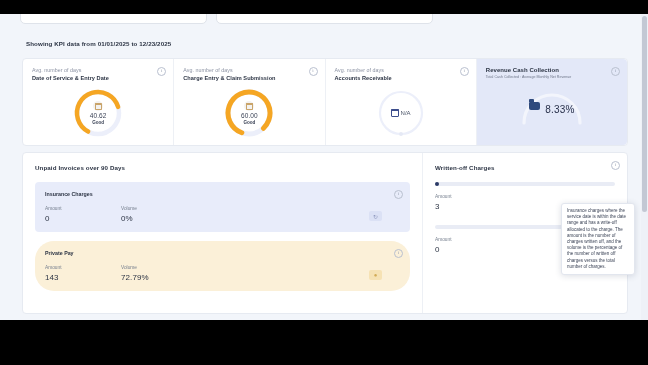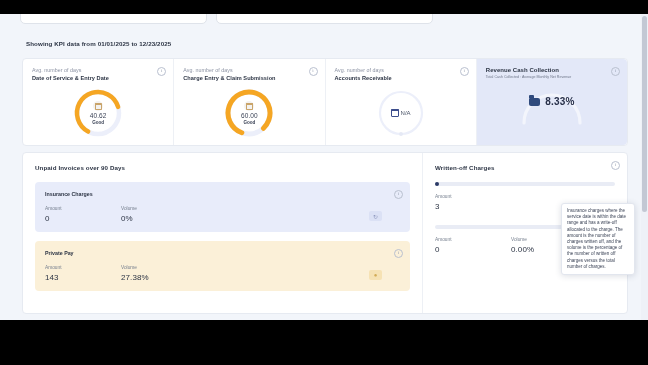--- a/index.html
+++ b/index.html
@@ -75,37 +75,37 @@
 
   
   .rev-wrap{position:absolute;left:0;right:0;top:26px;display:flex;justify-content:center;}
   .rev{position:relative;width:76px;height:40px;}
   .rev-inner{
     position:absolute;left:0;right:0;top:11px;
     display:flex;align-items:center;justify-content:center;gap:5px;
   }
   .folder{width:11px;height:8px;background:#2f4a7d;border-radius:1px 2px 2px 2px;position:relative;}
   .folder:before{content:"";position:absolute;left:0;top:-2.2px;width:5px;height:2.5px;background:#2f4a7d;border-radius:1px 1px 0 0;}
-  .rev-val{font-size:10px;font-weight:bold;color:#28304a;letter-spacing:.2px;}
+  .rev-val{font-size:10px;font-weight:normal;color:#28304a;letter-spacing:.2px;margin-top:8px;}
 
   
   .lower{
     position:absolute;left:14px;top:138px;width:604px;height:160px;
     background:#fff;border:1px solid #e6eaf1;border-radius:4px;display:flex;
   }
   .panel{position:relative;box-sizing:border-box;padding:11px 12px;height:100%;}
   .panel.left{width:400px;border-right:1px solid #edf0f5;}
   .panel.right{flex:1;}
   .panel-title{font-size:6.2px;font-weight:bold;color:#2c3444;margin:0 0 11px 0;letter-spacing:.1px;}
 
   .mini-card{
     position:relative;border-radius:4px;padding:9px 10px;margin-bottom:9px;height:50px;box-sizing:border-box;
   }
   .mini-card.blue{background:#e8ecfa;}
-  .mini-card.cream{background:#fbf0d8;}
+  .mini-card.cream{background:#fbf0d8;border-radius:19px;}
   .mini-title{font-size:5.3px;font-weight:bold;color:#2c3444;margin:0 0 9px 0;}
   .metrics{display:flex;gap:0;}
   .metric{width:76px;}
   .m-label{font-size:4.8px;color:#77808f;margin-bottom:3px;}
   .m-value{font-size:8px;color:#2c3444;letter-spacing:.1px;}
   .chip{
     position:absolute;right:28px;bottom:11px;width:13px;height:10px;border-radius:2px;
     display:flex;align-items:center;justify-content:center;font-size:6px;
   }
   .chip.blue{background:#dbe1f5;color:#8e97be;}
@@ -250,21 +250,21 @@
         <div class="mini-card cream">
           <div class="mini-title">Private Pay</div>
           <div class="info-i">i</div>
           <div class="metrics">
             <div class="metric">
               <div class="m-label">Amount</div>
               <div class="m-value">143</div>
             </div>
             <div class="metric">
               <div class="m-label">Volume</div>
-              <div class="m-value">27.38%</div>
+              <div class="m-value">72.79%</div>
             </div>
           </div>
           <div class="chip cream">●</div>
         </div>
       </div>
 
       <div class="panel right">
         <div class="panel-title">Written-off Charges</div>
         <div class="info-i">i</div>
 
@@ -281,24 +281,20 @@
         </div>
 
         <div class="rgroup">
           <div class="bar-track">
             <div class="bar-fill zero" style="width:0%"></div>
           </div>
           <div class="metrics">
             <div class="metric">
               <div class="m-label">Amount</div>
               <div class="m-value">0</div>
-            </div>
-            <div class="metric">
-              <div class="m-label">Volume</div>
-              <div class="m-value">0.00%</div>
             </div>
           </div>
         </div>
       </div>
 
     </div>
 
     <div class="tooltip">Insurance charges where the service date is within the date range and has a write-off allocated to the charge. The amount is the number of charges written off, and the volume is the percentage of the number of written off charges versus the total number of charges.</div>
 
   </div>

